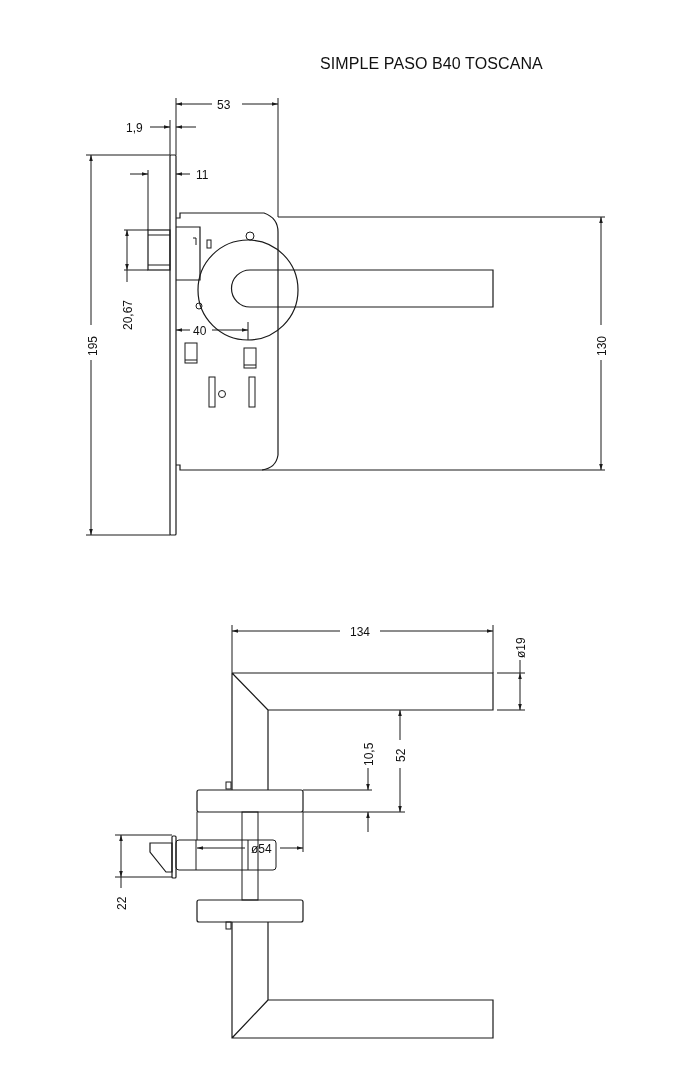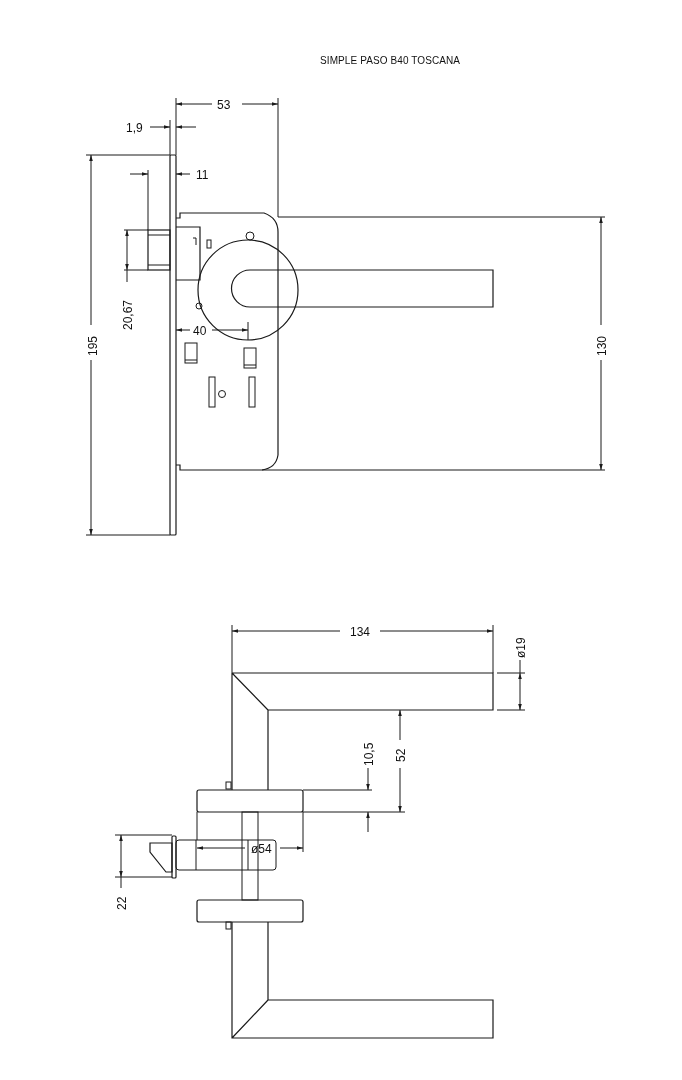--- a/index.html
+++ b/index.html
@@ -1,17 +1,17 @@
 <!DOCTYPE html>
 <html><head>
 <meta charset="utf-8">
 <style>
   html, body { margin: 0; padding: 0; background: #ffffff; }
   body { width: 682px; height: 1080px; position: relative; overflow: hidden; font-family: "Liberation Sans", sans-serif; }
-  #title { position: absolute; left: 320px; top: 55px; font-size: 10px; color: #111; letter-spacing: 0.1px; }
+  #title { position: absolute; left: 320px; top: 55px; font-size: 16px; color: #111; letter-spacing: 0.1px; }
   svg { position: absolute; left: 0; top: 0; }
   .ln { stroke: #1a1a1a; stroke-width: 1.2; fill: none; }
   .thin { stroke: #1a1a1a; stroke-width: 1; fill: none; }
   .dim { font-family: "Liberation Sans", sans-serif; font-size: 12px; fill: #111; }
 </style>
 </head>
 <body>
 
 <div id="title">SIMPLE PASO B40 TOSCANA</div>
 

